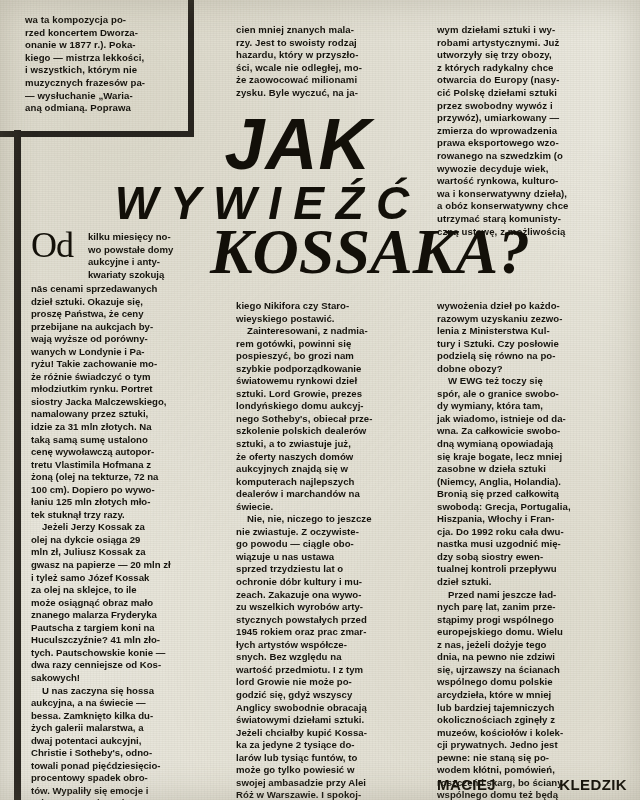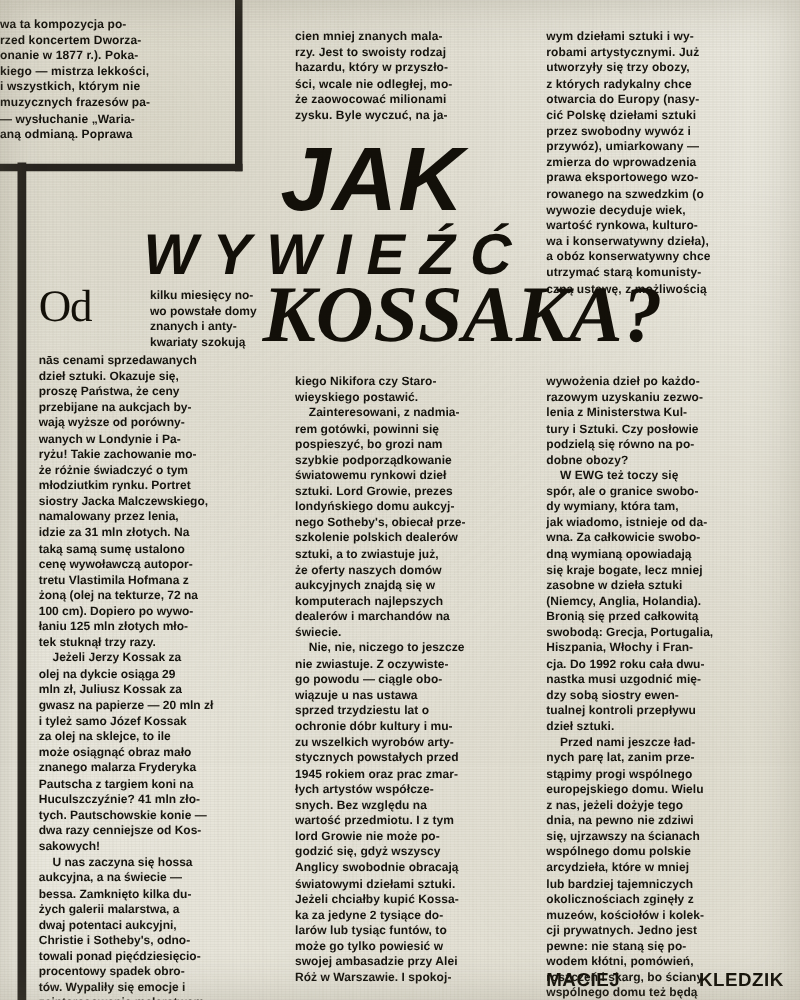--- a/index.html
+++ b/index.html
@@ -43,21 +43,21 @@
 
   
   .frag{
     position:absolute;
     font-size:9.6px;line-height:12.6px;font-weight:700;
     letter-spacing:.1px;
     text-align:justify;
     color:#17150f;
   }
   .frag .ln{display:block;white-space:nowrap;}
-  .frag-a{left:0px;top:14px;width:178px;}
+  .frag-a{left:0px;top:14px;width:178px;padding-left:25px;}
   .frag-b{left:236px;top:24px;width:180px;}
   .frag-c{left:437px;top:24px;width:190px;}
 
   
   .hl{position:absolute;z-index:12;color:#131009;}
   .hl-jak{
     left:0;top:108px;width:640px;text-align:center;
     font-family:"Liberation Sans", sans-serif;
     font-weight:700;font-style:italic;font-size:72px;line-height:72px;
     letter-spacing:1px;
@@ -92,21 +92,21 @@
     position:absolute;left:31px;top:228px;
     font-family:"Liberation Serif", serif;
     font-weight:400;font-size:36px;line-height:34px;
     color:#141109;letter-spacing:-1px;
   }
   .col-1-lead{
     position:absolute;left:88px;top:231px;width:125px;
     font-size:9.6px;line-height:12.55px;font-weight:700;
     text-align:justify;color:#17150f;
   }
-  .col-1-lead .ln{display:block;white-space:nowrap;margin-left:32px;}
+  .col-1-lead .ln{display:block;white-space:nowrap;}
   .col-1-rest{
     position:absolute;left:31px;top:283px;width:184px;
     font-size:9.6px;line-height:12.55px;font-weight:700;
     text-align:justify;color:#17150f;
   }
   .col-1-rest .ln{display:block;white-space:nowrap;}
 
   .byline{
     position:absolute;left:437px;top:776px;width:190px;
     font-family:"Liberation Sans", sans-serif;
@@ -165,35 +165,35 @@
     </div>
 
   <div class="hl hl-jak">JAK</div>
   <div class="hl hl-wyw">WYWIEŹĆ</div>
   <div class="hl hl-kos">KOSSAKA?</div>
 
   <div class="dropcap">Od</div>
   <div class="col-1-lead">
       <span class="ln">kilku miesięcy no-</span>
       <span class="ln">wo powstałe domy</span>
-      <span class="ln">znanych i anty-</span>
+      <span class="ln">aukcyjne i anty-</span>
       <span class="ln">kwariaty szokują</span>
     </div>
   <div class="col-1-rest">
       <span class="ln">nās cenami sprzedawanych</span>
       <span class="ln">dzieł sztuki. Okazuje się,</span>
       <span class="ln">proszę Państwa, że ceny</span>
       <span class="ln">przebijane na aukcjach by-</span>
       <span class="ln">wają wyższe od porówny-</span>
       <span class="ln">wanych w Londynie i Pa-</span>
       <span class="ln">ryżu! Takie zachowanie mo-</span>
       <span class="ln">że różnie świadczyć o tym</span>
       <span class="ln">młodziutkim rynku. Portret</span>
       <span class="ln">siostry Jacka Malczewskiego,</span>
-      <span class="ln">namalowany przez lenia,</span>
+      <span class="ln">namalowany przez sztuki,</span>
       <span class="ln">idzie za 31 mln złotych. Na</span>
       <span class="ln">taką samą sumę ustalono</span>
       <span class="ln">cenę wywoławczą autopor-</span>
       <span class="ln">tretu Vlastimila Hofmana z</span>
       <span class="ln">żoną (olej na tekturze, 72 na</span>
       <span class="ln">100 cm). Dopiero po wywo-</span>
       <span class="ln">łaniu 125 mln złotych mło-</span>
       <span class="ln">tek stuknął trzy razy.</span>
       <span class="ln"><span class="indent"></span>Jeżeli Jerzy Kossak za</span>
       <span class="ln">olej na dykcie osiąga 29</span>
@@ -237,20 +237,21 @@
       <span class="ln">aukcyjnych znajdą się w</span>
       <span class="ln">komputerach najlepszych</span>
       <span class="ln">dealerów i marchandów na</span>
       <span class="ln">świecie.</span>
       <span class="ln"><span class="indent"></span>Nie, nie, niczego to jeszcze</span>
       <span class="ln">nie zwiastuje. Z oczywiste-</span>
       <span class="ln">go powodu — ciągle obo-</span>
       <span class="ln">wiązuje u nas ustawa</span>
       <span class="ln">sprzed trzydziestu lat o</span>
       <span class="ln">ochronie dóbr kultury i mu-</span>
+      <span class="ln">zeach. Zakazuje ona wywo-</span>
       <span class="ln">zu wszelkich wyrobów arty-</span>
       <span class="ln">stycznych powstałych przed</span>
       <span class="ln">1945 rokiem oraz prac zmar-</span>
       <span class="ln">łych artystów współcze-</span>
       <span class="ln">snych. Bez względu na</span>
       <span class="ln">wartość przedmiotu. I z tym</span>
       <span class="ln">lord Growie nie może po-</span>
       <span class="ln">godzić się, gdyż wszyscy</span>
       <span class="ln">Anglicy swobodnie obracają</span>
       <span class="ln">światowymi dziełami sztuki.</span>

